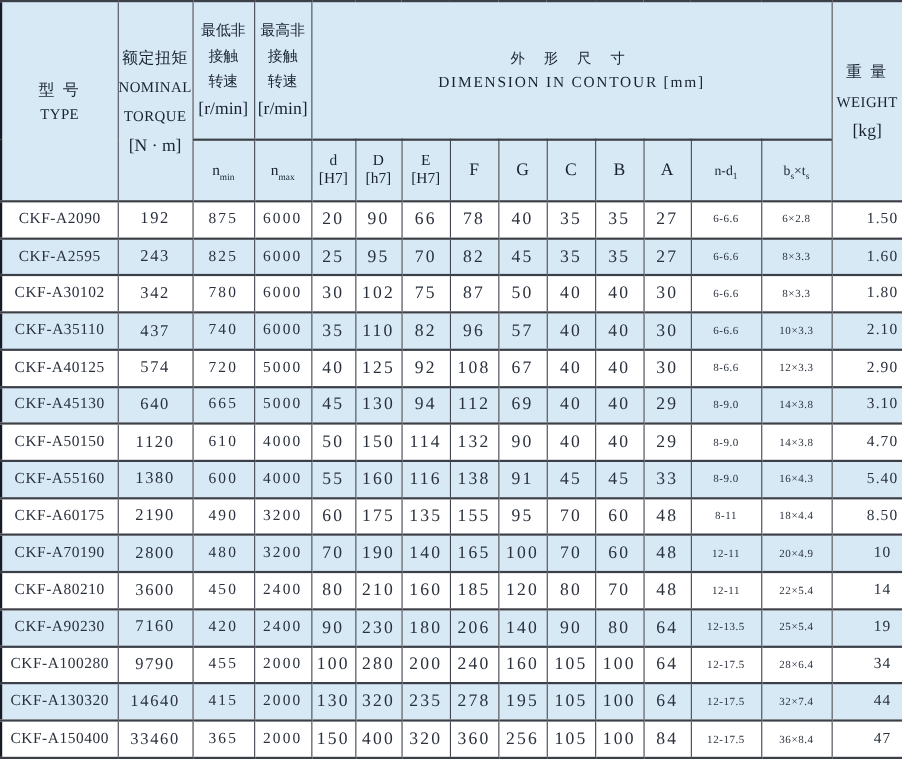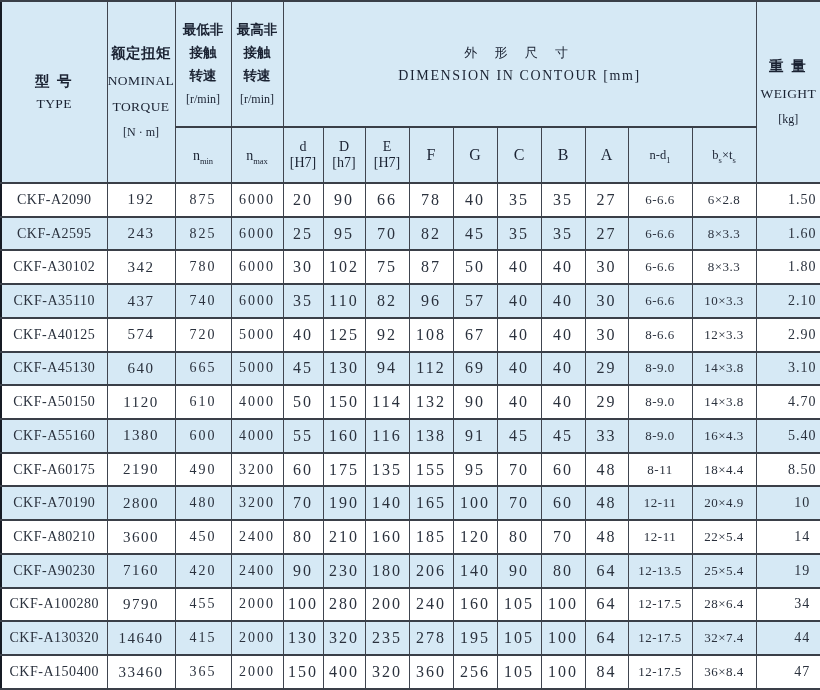--- a/index.html
+++ b/index.html
@@ -25,43 +25,43 @@
     text-align: center;
     vertical-align: middle;
     overflow: hidden;
     font-weight: normal;
   }
   thead th { background: #d6e9f5; color: #1a2232; }
   thead tr.band-top { height: 126px; }
   thead tr.band-sub { height: 56px; }
 
   .vstack { display: flex; flex-direction: column; align-items: center; justify-content: center; }
-  .zh { font-size: 14.5px; letter-spacing: 2px; font-weight: bold; }
+  .zh { font-size: 14.5px; letter-spacing: 2px; }
   .en { font-size: 13.5px; letter-spacing: 0.4px; }
-  .unit { font-size: 12px; }
+  .unit { font-size: 16px; }
   .gap > * { margin: 5px 0; }
   .tight > * { margin: 2.5px 0; }
 
   .dim-zh { font-size: 13px; letter-spacing: 7px; margin-bottom: 6px; }
   .dim-en { font-size: 14px; letter-spacing: 1.6px; }
 
   .sym { font-size: 14px; }
   sub { font-size: 8.5px; line-height: 0; }
   .subcol-letter { font-size: 16px; }
   .subcol-2line { font-size: 14px; line-height: 1.15; }
   .subcol-small { font-size: 12.5px; }
 
   
   tbody td { background: #ffffff; }
   tbody tr.alt td { background: #d6e9f5; }
   .c-type   { font-size: 14px;   letter-spacing: 0.5px; }
   .c-torque { font-size: 15px;   letter-spacing: 1.5px; }
   .c-nmin, .c-nmax { font-size: 14px; letter-spacing: 2px; }
   .c-d, .c-D, .c-E, .c-F, .c-G, .c-C, .c-B, .c-A { font-size: 16px; letter-spacing: 2px; }
-  .c-nd1, .c-bt { font-size: 13px; letter-spacing: 0.5px; }
+  .c-nd1, .c-bt { font-size: 10px; letter-spacing: 0.5px; }
   .c-weight { font-size: 14px; letter-spacing: 1px; padding-left: 28px; }
 </style>
 </head>
 <body>
 
 <table class="spec">
   <colgroup>
     <col style="width:106px">
       <col style="width:68px">
       <col style="width:56px">

